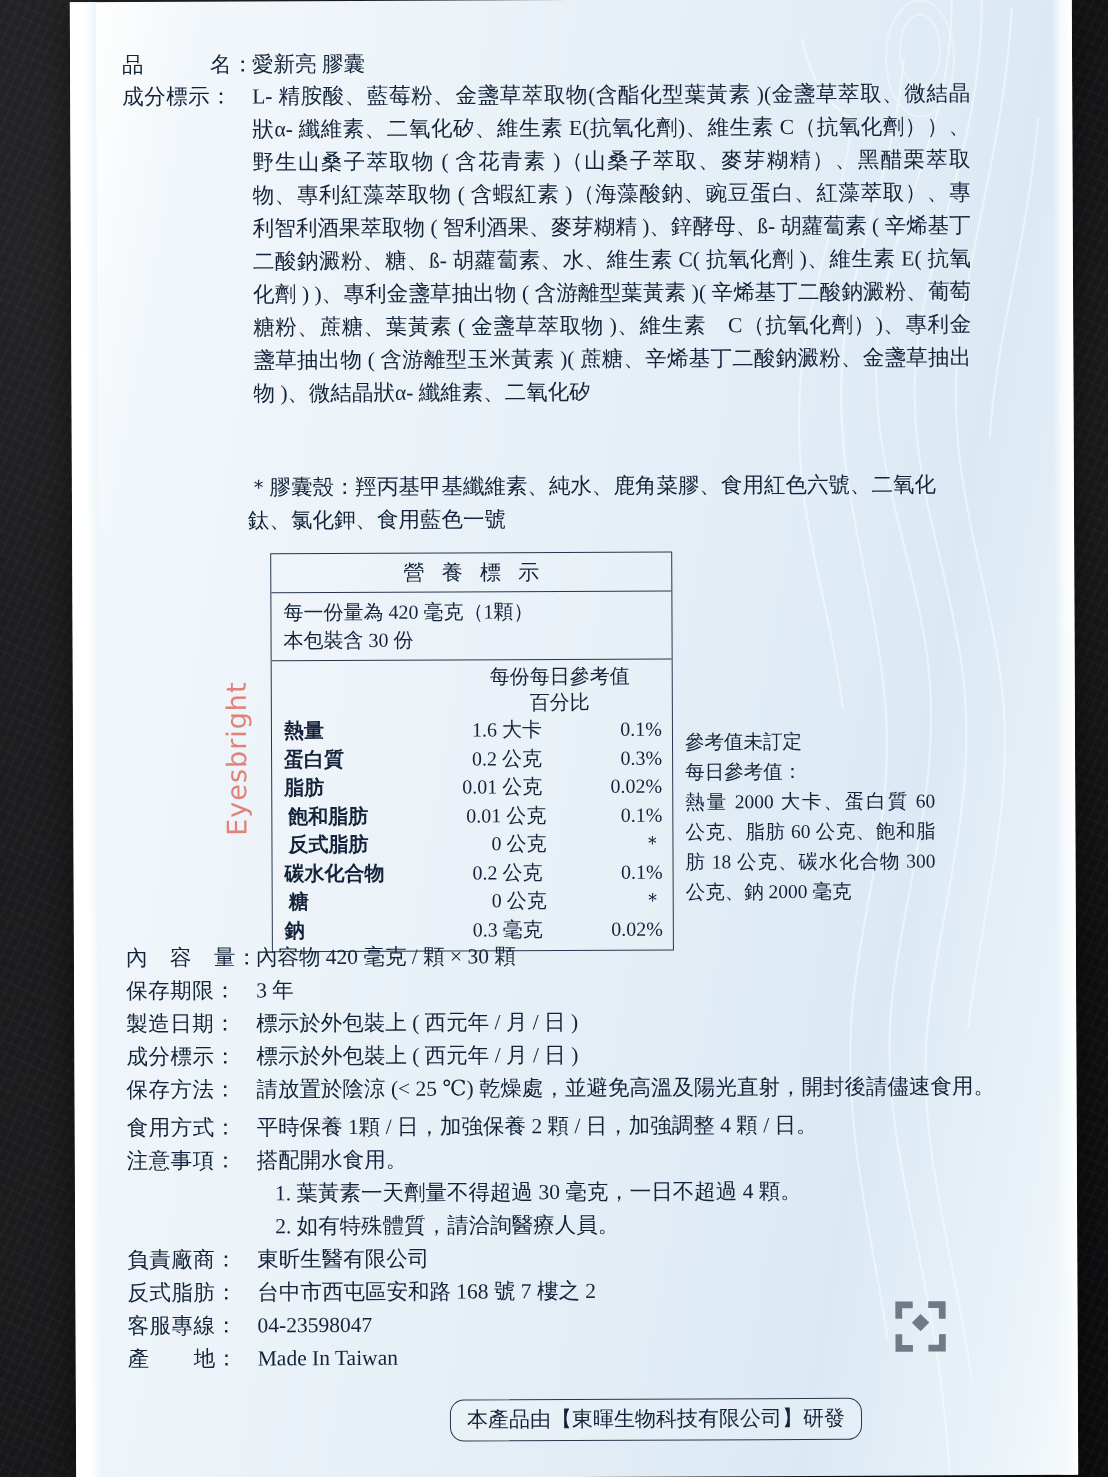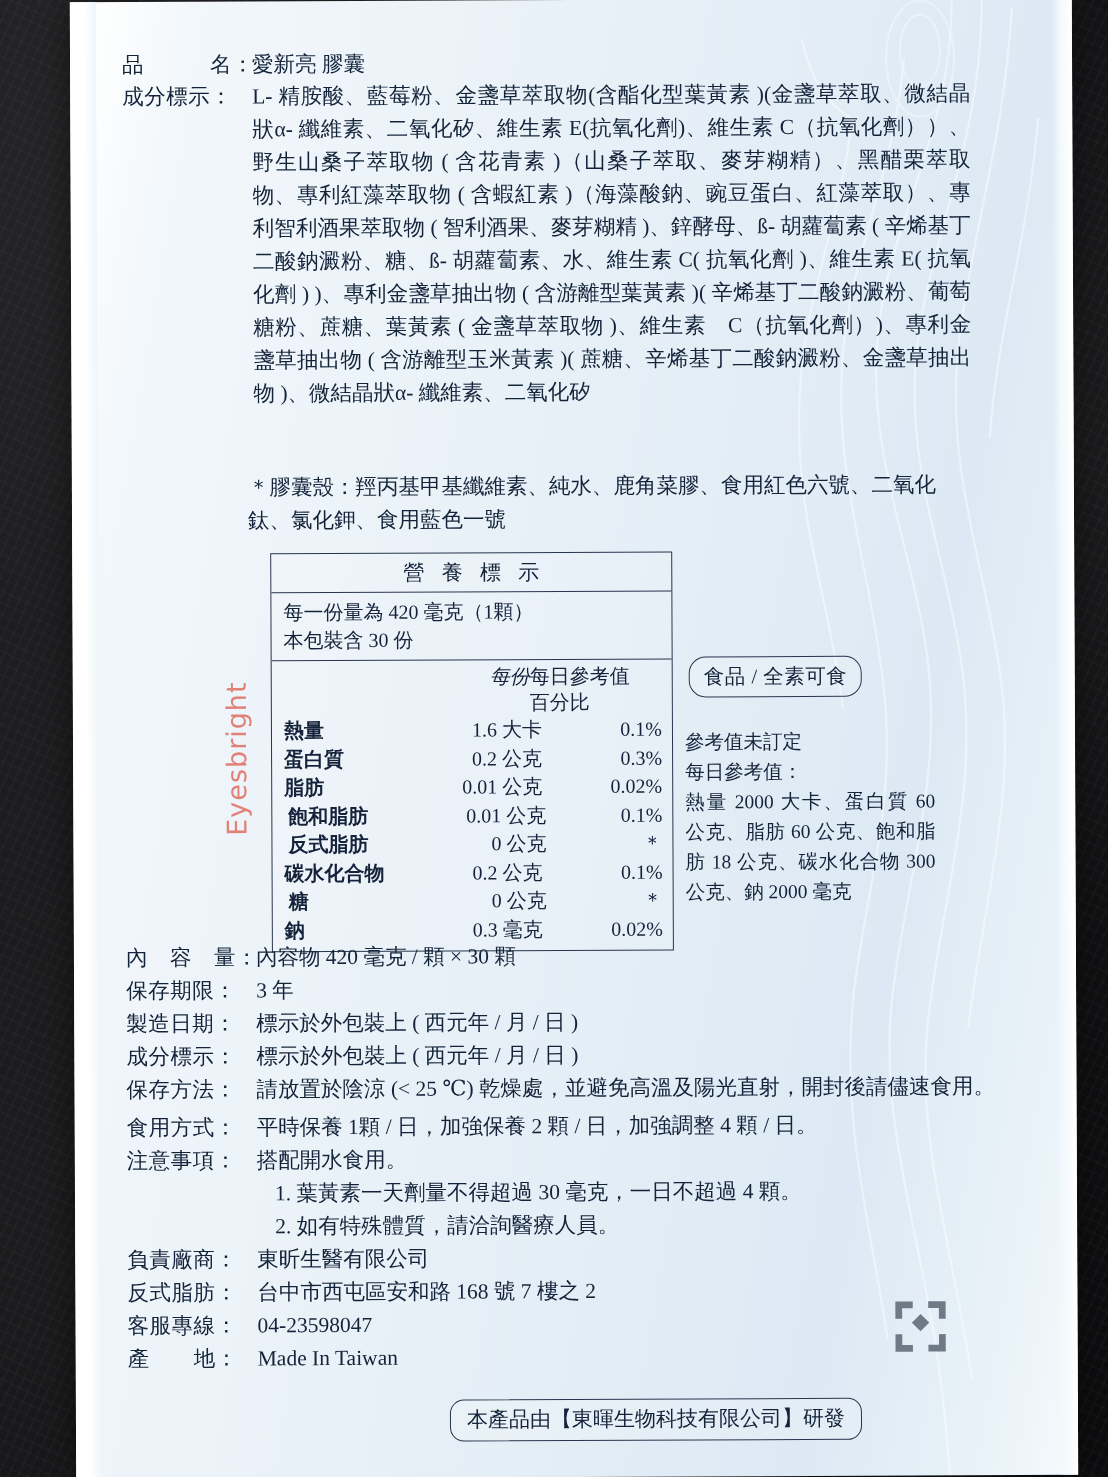--- a/index.html
+++ b/index.html
@@ -133,21 +133,21 @@
     line-height: 28px;
     font-size: 20px;
   }
   .nutri-body { padding: 3px 0 7px 0; }
   .nhead {
     display:flex;
     line-height: 26px;
     font-size: 20px;
   }
   .nhead .c1 { flex:0 0 150px; }
-  .nhead .c2 { flex:0 0 108px; text-align:right;font-style:italic; }
+  .nhead .c2 { flex:0 0 108px; text-align:right; }
   .nhead .c3 { flex:1 1 auto; padding-right:10px;}
   .nhead .c3b { text-align:left; padding-right:10px;}
   .nrow {
     display:flex;
     line-height: 28.5px;
     font-size: 20px;
   }
   .nrow .n { flex:0 0 118px; padding-left: 12px; font-weight: bold; }
   .nrow .n.ind { padding-left: 16px; }
   .nrow .v { flex:0 0 140px; text-align:right; }
@@ -326,23 +326,20 @@
           <span class="p">＊</span>
         </div>
         <div class="nrow">
           <span class="n">鈉</span>
           <span class="v">0.3 毫克</span>
           <span class="p">0.02%</span>
         </div>
       </div>
     </div>
 
-    <div class="veg-badge">
-      <span>食品 / 全素可食</span>
-    </div>
 
     <div class="ref">
       <p>參考值未訂定</p>
       <p>每日參考值：</p>
       <p class="just">熱量 2000 大卡、蛋白質 60 公克、脂肪 60 公克、飽和脂肪 18 公克、碳水化合物 300 公克、鈉 2000 毫克</p>
     </div>
 
     <div class="specs">
       <div class="hdr-line">
         <span class="key">內　容　量：</span>

